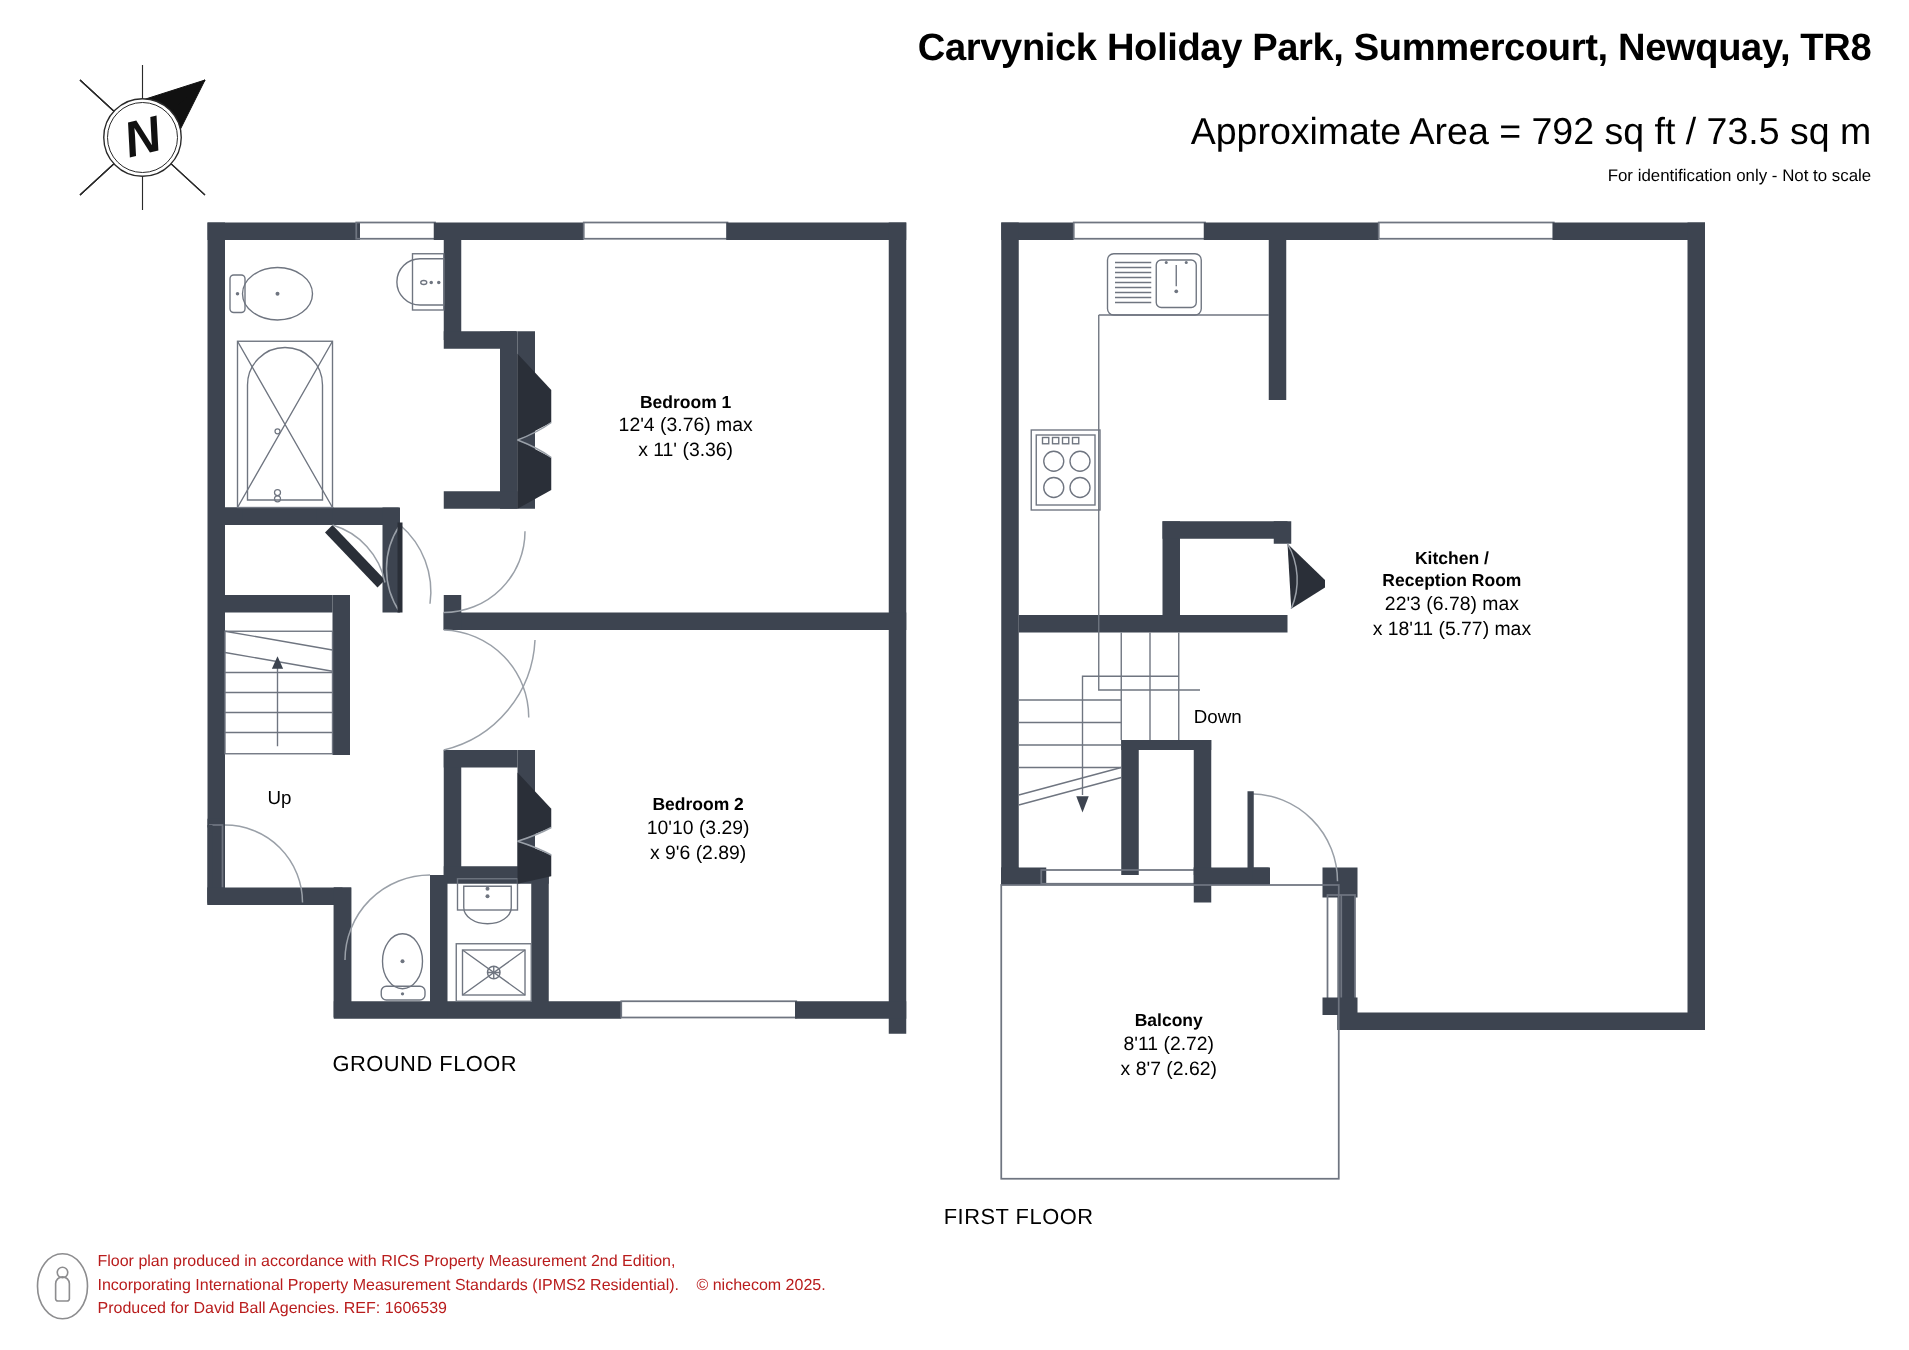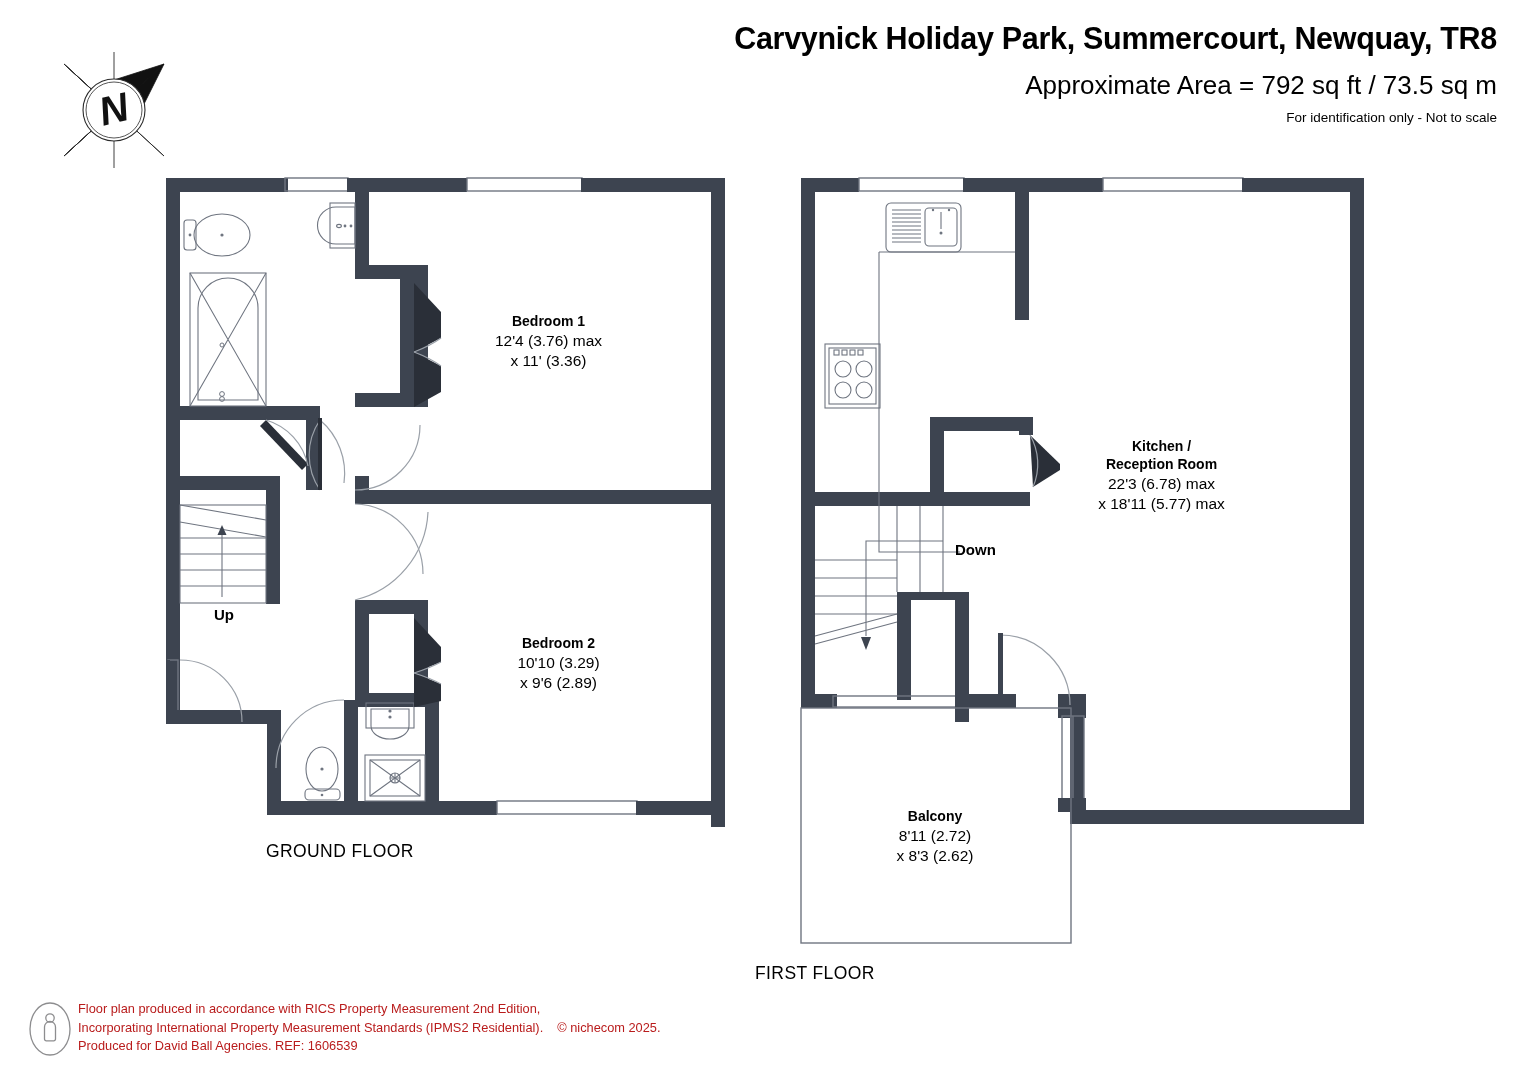--- a/index.html
+++ b/index.html
@@ -28,22 +28,22 @@
     text-align: right;
   }
   .title {
     font-size: 30.5px;
     font-weight: bold;
     letter-spacing: -0.3px;
     line-height: 1.1;
     margin: 0;
   }
   .subtitle {
-    font-size: 26px;
-    margin-top: 15px;
+    font-size: 30px;
+    margin-top: 33px;
     line-height: 1.1;
   }
   .disclaimer {
     font-size: 13.5px;
     margin-top: 12px;
     line-height: 1.1;
   }
   
   .compass {
     position: absolute;
@@ -86,21 +86,22 @@
     font-size: 15.5px;
   }
   #label-bedroom1 { left: 446px; top: 313px; width: 205px; }
   #label-bedroom2 { left: 456px; top: 635px; width: 205px; }
   #label-kitchen  { left: 1059px; top: 438px; width: 205px; }
   #label-balcony  { left: 835px; top: 808px; width: 200px; }
 
   .small-label {
     position: absolute;
     font-size: 15px;
-    font-weight: bold;
+    font-weight: normal;
+    margin-top: 24px;
   }
   #label-up   { left: 214px; top: 606px; }
   #label-down { left: 955px; top: 541px; }
 
   
   .footer {
     position: absolute;
     left: 28px;
     top: 1000px;
     display: flex;
@@ -416,21 +417,21 @@
   <div class="room-label" id="label-kitchen">
     <div class="rl-name">Kitchen /</div>
     <div class="rl-name">Reception Room</div>
     <div class="rl-dim">22'3 (6.78) max</div>
     <div class="rl-dim">x 18'11 (5.77) max</div>
   </div>
 
   <div class="room-label" id="label-balcony">
     <div class="rl-name">Balcony</div>
     <div class="rl-dim">8'11 (2.72)</div>
-    <div class="rl-dim">x 8'3 (2.62)</div>
+    <div class="rl-dim">x 8'7 (2.62)</div>
   </div>
 
   <div class="small-label" id="label-up">Up</div>
   <div class="small-label" id="label-down">Down</div>
 
   <div class="floor-caption" id="ground-caption">GROUND FLOOR</div>
   <div class="floor-caption" id="first-caption">FIRST FLOOR</div>
 
   <div class="footer">
     <div class="footer-icon">

